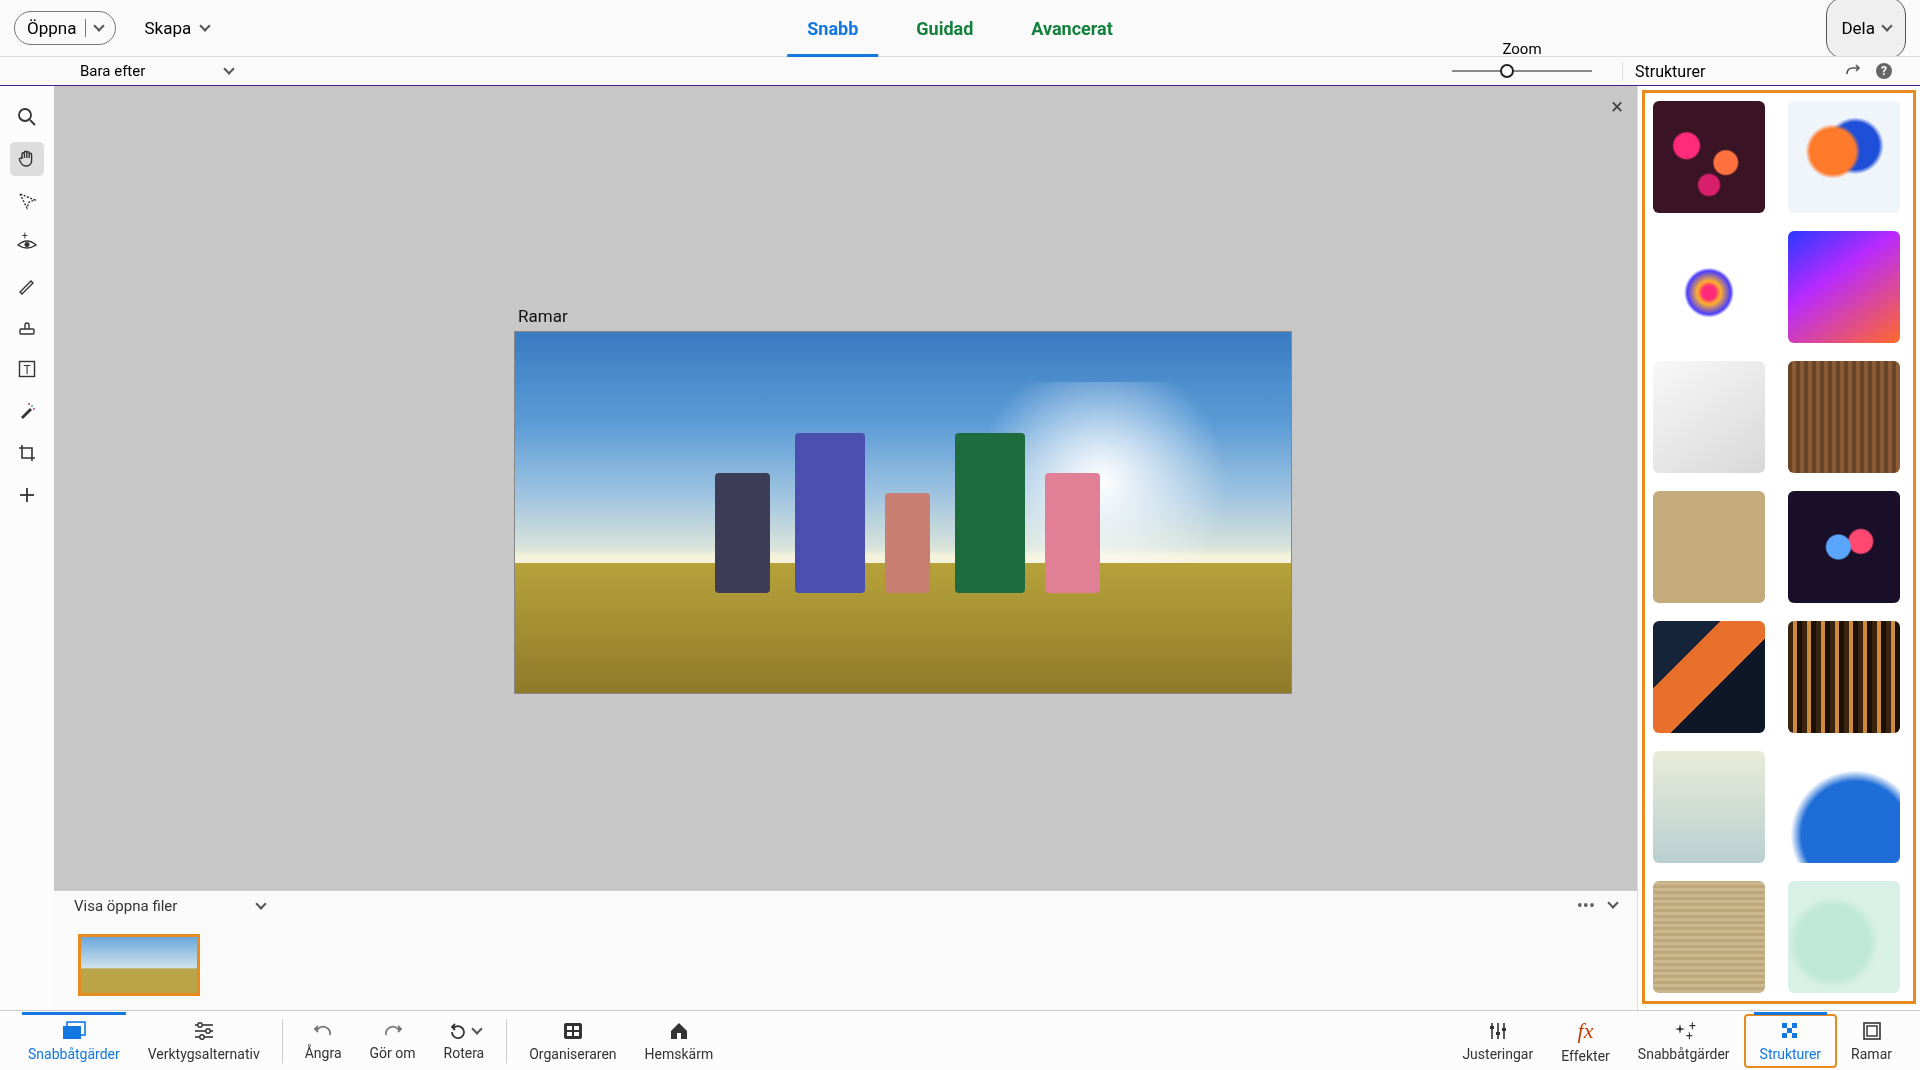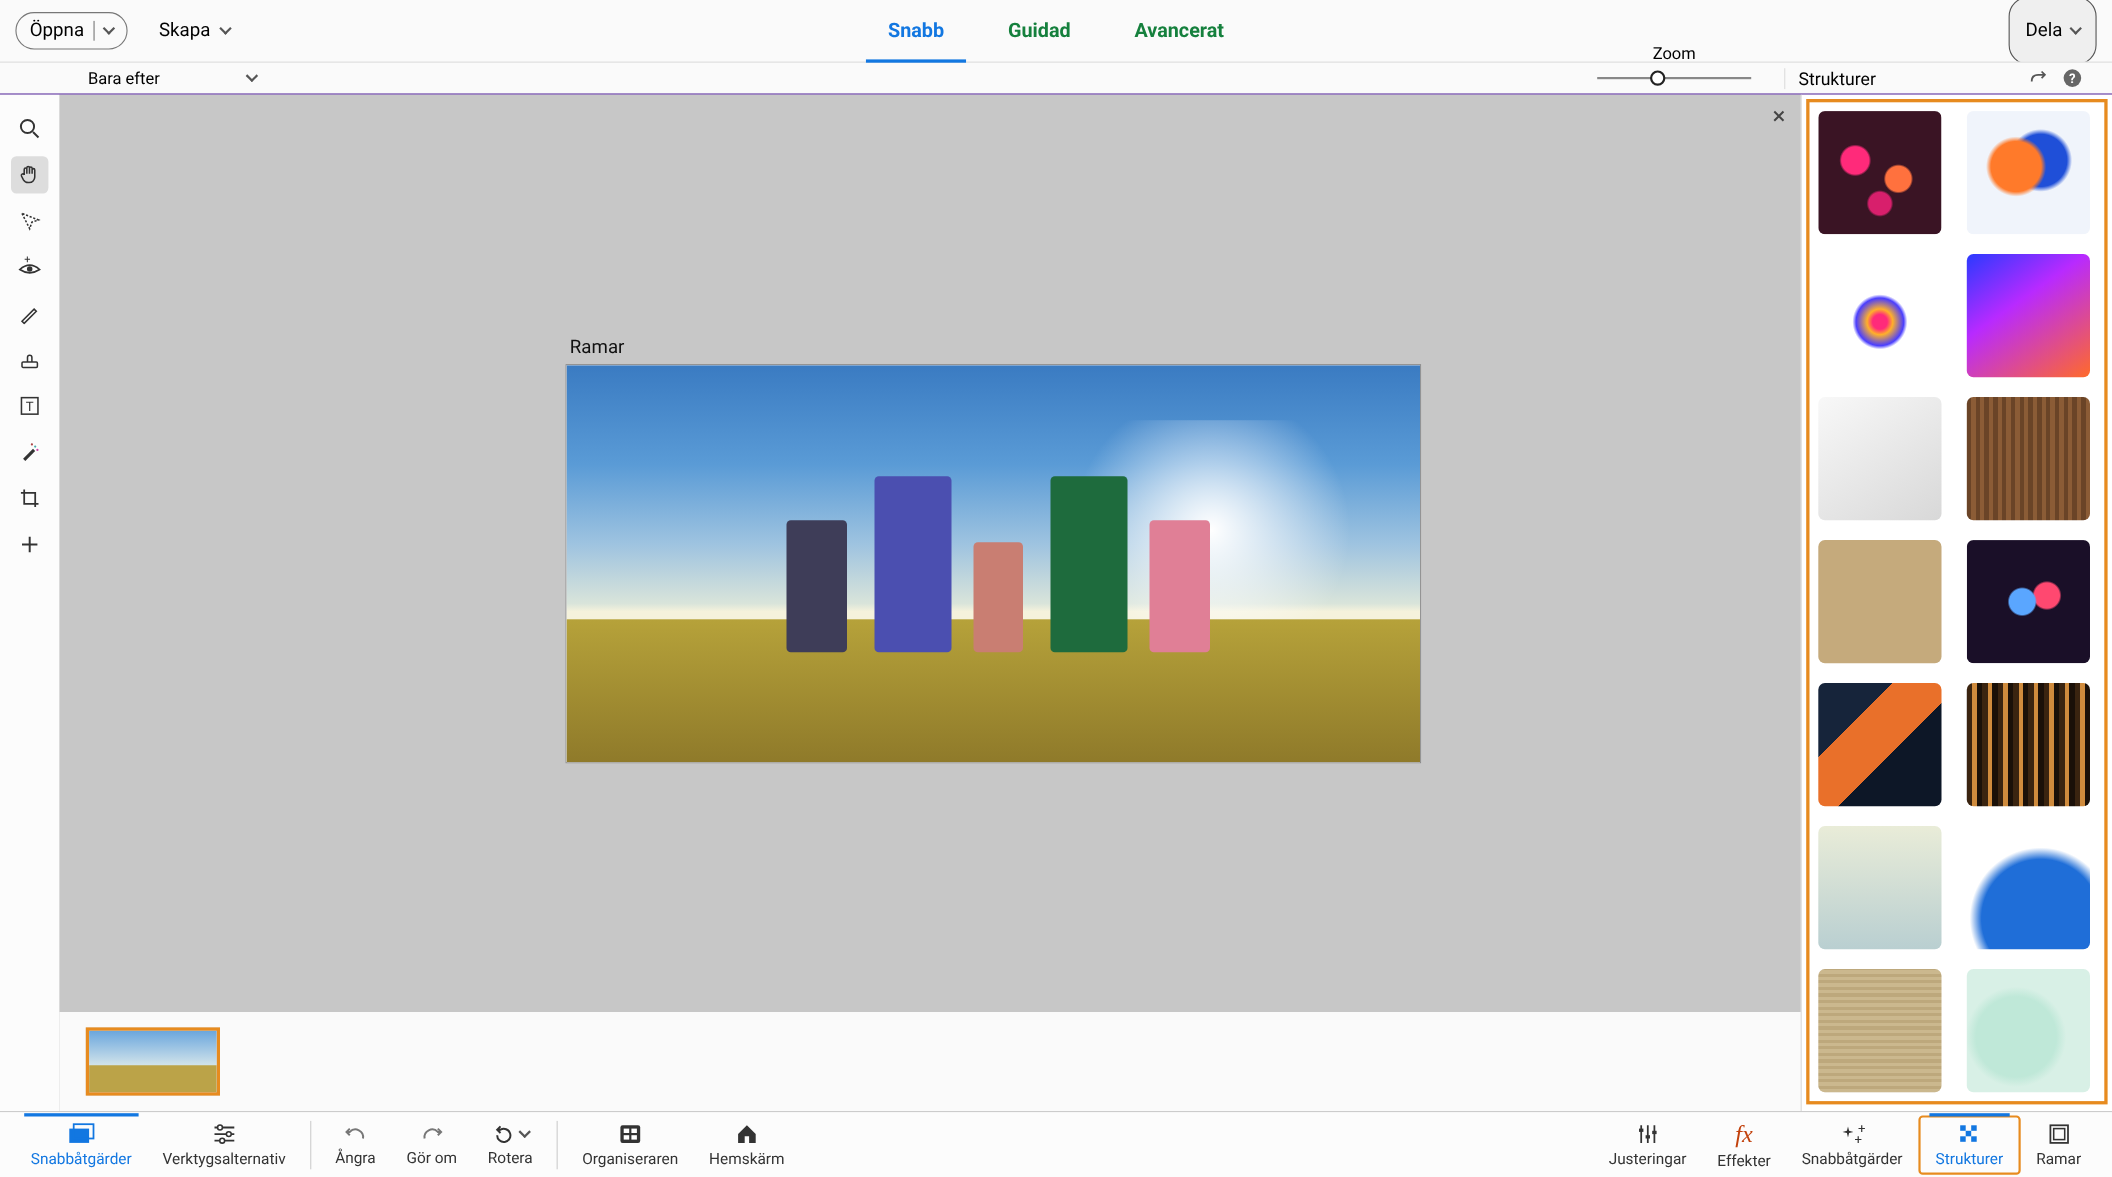--- a/index.html
+++ b/index.html
@@ -215,20 +215,30 @@
         <div class="sky"></div>
         <div class="sun"></div>
         <div class="field"></div>
         <div class="person p1"></div>
         <div class="person p2"></div>
         <div class="person p3"></div>
         <div class="person p4"></div>
         <div class="person p5"></div>
       </div>
     </div>
+    <div class="filebar">
+      <div class="dd2">
+        <span>Visa öppna filer</span>
+        <span class="chev chev-small"></span>
+      </div>
+      <div class="filemenu">
+        <span>•••</span>
+        <span class="chev chev-small" style="margin-top:4px"></span>
+      </div>
+    </div>
     <div class="thumbbar">
       <div class="thumb">
         <div class="tsky"></div>
       </div>
     </div>
   </div>
 
   <div class="texturepanel">
     <div class="tex-inner">
       <div class="tex tx1"></div>

